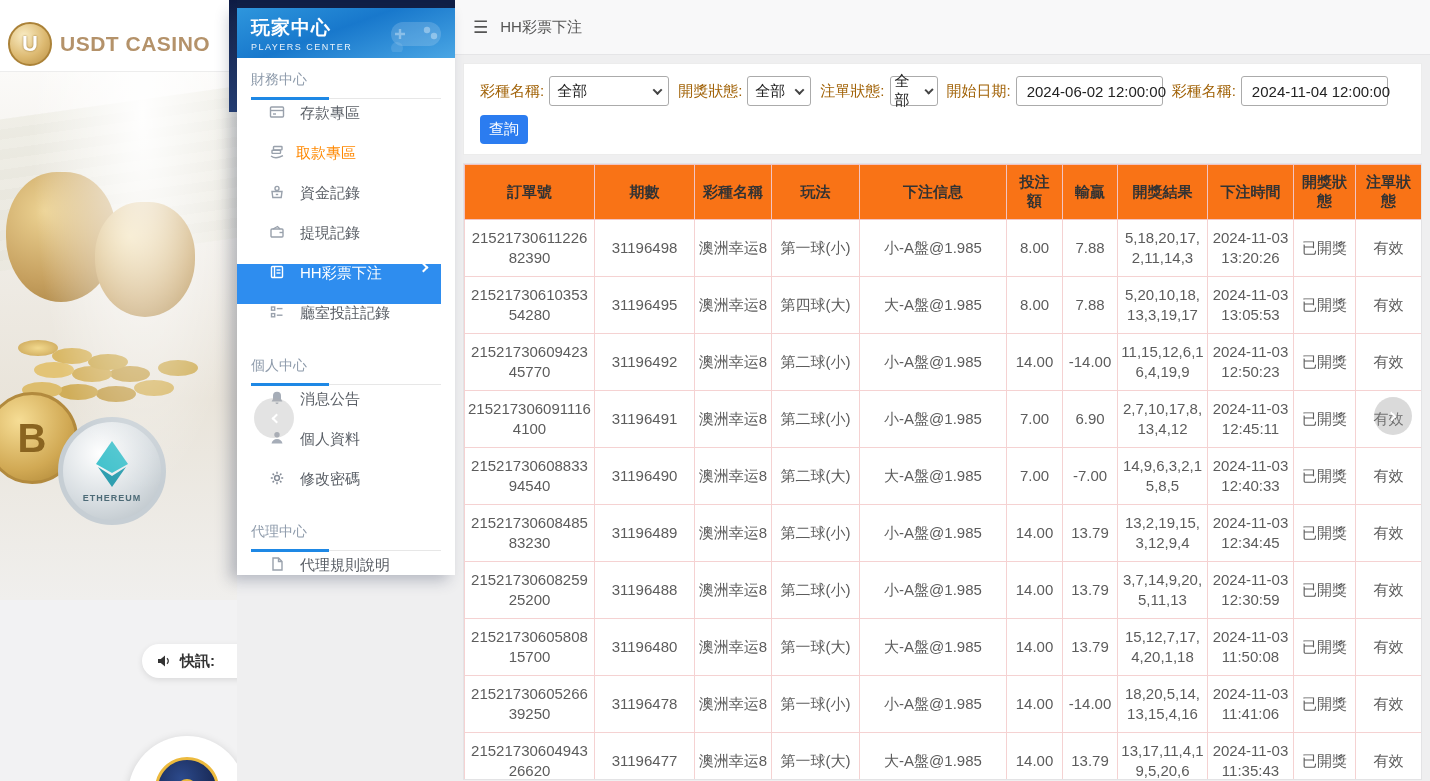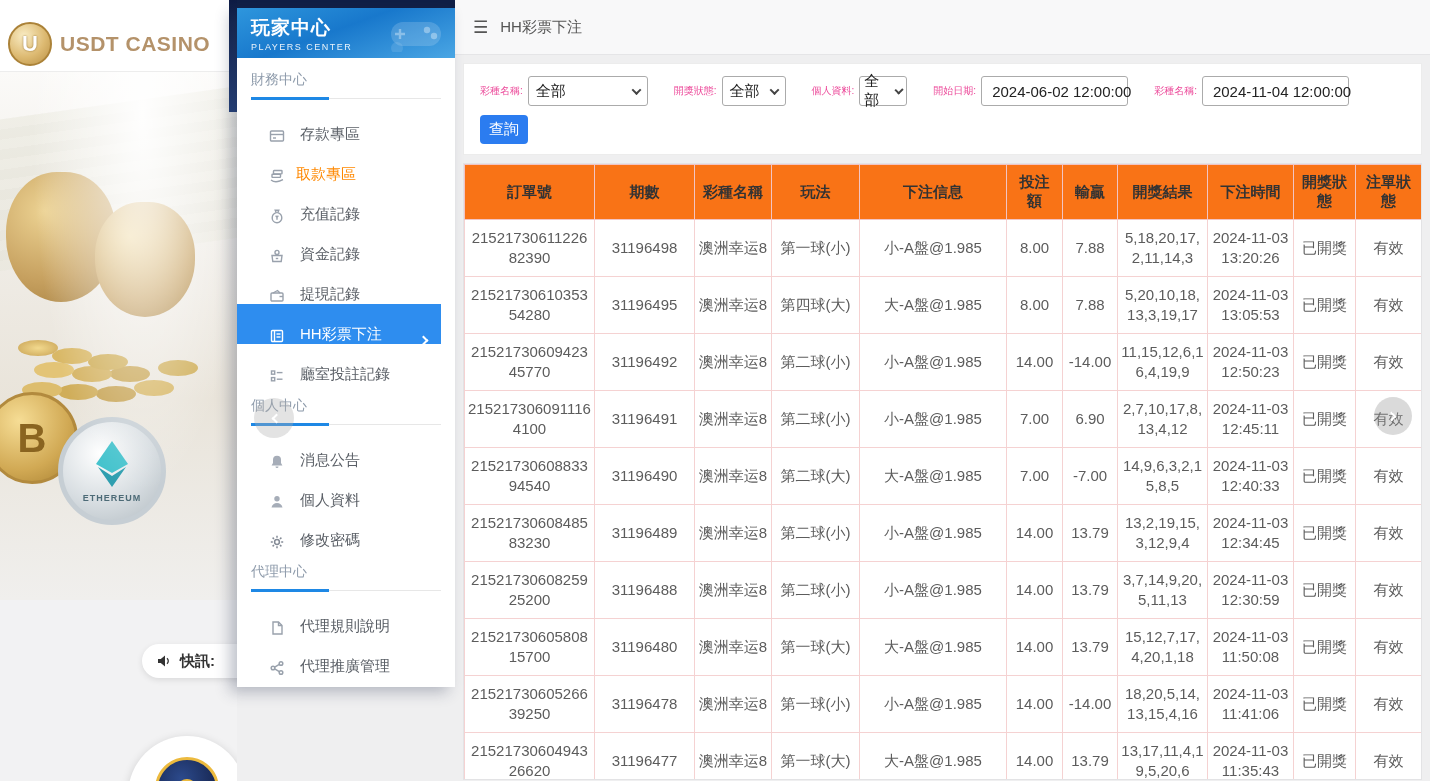--- a/index.html
+++ b/index.html
@@ -48,52 +48,52 @@
     background:radial-gradient(circle at 40% 32%, #2c4a8c, #16244d 75%); border:3px solid #ecba3e;
     display:flex; align-items:center; justify-content:center; cursor:pointer; }
   .float-coin i { display:block; width:20px; height:20px; border:2px solid #ecba3e; border-radius:50%; }
 
   
   .dark-sliver { position:absolute; left:229px; top:0; width:8px; height:112px;
     background:linear-gradient(180deg,#0e1c44,#24407a); }
   .dark-top { position:absolute; left:237px; top:0; width:218px; height:8px; background:#101f46; }
 
   
-  .sidebar { position:absolute; left:237px; top:8px; width:218px; height:679px; background:#fff;
+  .sidebar { position:absolute; left:237px; top:8px; width:218px; height:567px; background:#fff;
     box-shadow:-7px 5px 14px rgba(40,50,80,.30); z-index:5; overflow:hidden; }
   .sb-header { position:relative; height:50px; padding:7px 0 0 14px; color:#fff;
     background:linear-gradient(160deg,#2e96dd 0%,#1878cc 45%,#4aa6e4 100%); overflow:hidden; }
   .sb-title { font-size:19px; font-weight:bold; letter-spacing:1px; }
   .sb-sub { font-size:9px; letter-spacing:1.5px; opacity:.9; margin-top:1px; }
   .sb-gamepad { position:absolute; right:10px; top:6px; opacity:.8; }
   .sb-body { padding:0 14px; }
   .sb-sec-title { margin-top:13px; font-size:14px; color:#8e9bab; }
   .sb-sec-line { position:relative; height:1px; background:#e7e7e7; margin:9px 0 5px; }
   .sb-sec-line::before { content:""; position:absolute; left:0; top:-1px; width:78px; height:3px; background:#1e88e5; }
-  .sb-item { position:relative; height:40px; display:flex; align-items:flex-end; gap:15px;
+  .sb-item { position:relative; height:40px; display:flex; align-items:flex-start; gap:15px;
     padding-left:18px; font-size:15px; color:#5a5f66; cursor:pointer; white-space:nowrap; }
   .sb-item svg { color:#99a1ac; flex:0 0 16px; }
   .sb-item.orange { color:#ff8800;gap:11px; }
   .sb-item.active { margin-left:-14px; padding-left:32px; background:#2e8def; color:#fff; }
   .sb-item.active svg { color:#fff; }
   .chev { display:inline-block; width:7px; height:7px; border-right:2px solid currentColor; border-bottom:2px solid currentColor; }
   .chev-right-sm { position:absolute; right:14px; transform:rotate(-45deg); color:#fff; }
   .collapse-btn { position:absolute; left:17px; top:390px; width:40px; height:40px; border-radius:50%;
     background:rgba(175,175,175,.35); display:flex; align-items:center; justify-content:center; cursor:pointer; }
   .collapse-btn .chev { border-color:#fff; transform:rotate(135deg); margin-left:4px; }
 
   
   .main { position:absolute; left:455px; top:0; width:975px; height:781px; background:#efeff0; }
   .topbar { height:55px; background:#f8f8f9; border-bottom:1px solid #e5e5e7; display:flex; align-items:center; gap:12px; padding-left:18px; }
   .burger { font-size:17px; color:#555; cursor:pointer; }
   .page-title { font-size:15px; color:#555; }
   .filter-card { margin:8px 8px 0; background:#fff; border:1px solid #ececec; padding:12px 16px 10px; }
   .filter-row { display:flex; align-items:center; }
-  .f-label { font-size:10px; color:#ec4899; margin-right:5px; white-space:nowrap; }
-  .f-gap { margin-left:26px; }
+  .f-label { font-size:15px; color:#a16207; margin-right:5px; white-space:nowrap; }
+  .f-gap { margin-left:9px; }
   .sel { display:inline-flex; align-items:center; justify-content:space-between; height:30px;
     border:1px solid #ababab; border-radius:3px; background:#fff; padding:0 7px; font-size:15px; color:#222; cursor:pointer; }
   .sel .vchev { width:7px; height:7px; border-right:2px solid #444; border-bottom:2px solid #444; transform:rotate(45deg) translate(-1px,-1px); margin-left:6px; }
   .w120 { width:120px; } .w64 { width:64px; } .w48 { width:48px; padding:0 4px; }
   .date-box { display:inline-flex; align-items:center; height:30px; border:1px solid #ababab; border-radius:3px;
     background:#fff; padding:0 10px; font-size:15px; color:#222; width:147px; white-space:nowrap; cursor:text; }
   .query-btn { margin-top:9px; width:48px; height:29px; background:#2b7cf0; color:#fff; border:none;
     border-radius:4px; font-size:15px; cursor:pointer; font-family:inherit; }
 
   .table-wrap { margin:8px 8px 0; height:617px; overflow:hidden; background:#fff; border:1px solid #e3e3e5; }
@@ -184,27 +184,20 @@
       <div class="sb-item orange">
         <svg width="16" height="16" viewBox="0 0 16 16" fill="none" stroke="currentColor" stroke-width="1.4">
             <rect x="4.5" y="2.5" width="8.5" height="3.4" rx="0.6"></rect>
             <rect x="3" y="6.2" width="8.5" height="3.2" rx="0.6"></rect>
             <path d="M2 12c2.4 1.8 5.6 2.1 8.6 1l3.4-1.4"></path>
           </svg>
         <span>取款專區</span>
       </div>
       <div class="sb-item">
         <svg width="16" height="16" viewBox="0 0 16 16" fill="none" stroke="currentColor" stroke-width="1.4">
-            <path d="M6.2 2.2h3.6l-1 2.4c2.4.9 4 2.9 4 5.3a4.8 4.8 0 0 1-9.6 0c0-2.4 1.6-4.4 4-5.3l-1-2.4z"></path>
-            <path d="M6.7 7.6 8 9.4l1.3-1.8M8 9.4v2.4"></path>
-          </svg>
-        <span>充值記錄</span>
-      </div>
-      <div class="sb-item">
-        <svg width="16" height="16" viewBox="0 0 16 16" fill="none" stroke="currentColor" stroke-width="1.4">
             <circle cx="8" cy="4.4" r="2"></circle>
             <path d="M3 7.5h10l-.8 6H3.8l-.8-6z"></path>
             <path d="M6.8 10.5h2.4"></path>
           </svg>
         <span>資金記錄</span>
       </div>
       <div class="sb-item">
         <svg width="16" height="16" viewBox="0 0 16 16" fill="none" stroke="currentColor" stroke-width="1.4">
             <rect x="2" y="5" width="12" height="8" rx="1"></rect>
             <path d="M4 5l4.5-2.5L11 5"></path>
@@ -305,21 +298,21 @@
         <span class="f-label">彩種名稱:</span>
         <div class="sel w120">
           <span>全部</span>
             <i class="vchev"></i>
         </div>
         <span class="f-label f-gap">開獎狀態:</span>
         <div class="sel w64">
           <span>全部</span>
             <i class="vchev"></i>
         </div>
-        <span class="f-label f-gap">個人資料:</span>
+        <span class="f-label f-gap">注單狀態:</span>
         <div class="sel w48">
           <span>全部</span>
             <i class="vchev"></i>
         </div>
         <span class="f-label f-gap">開始日期:</span>
         <div class="date-box">
           <span>2024-06-02 12:00:00</span>
         </div>
         <span class="f-label f-gap">彩種名稱:</span>
         <div class="date-box">

